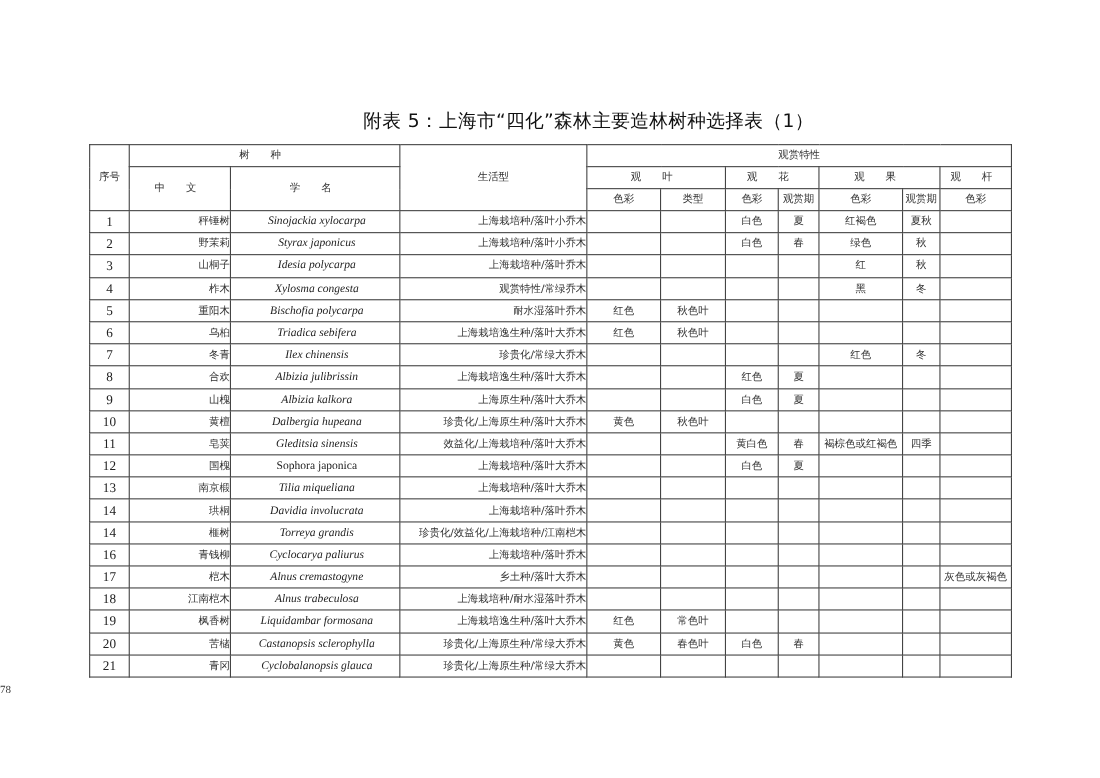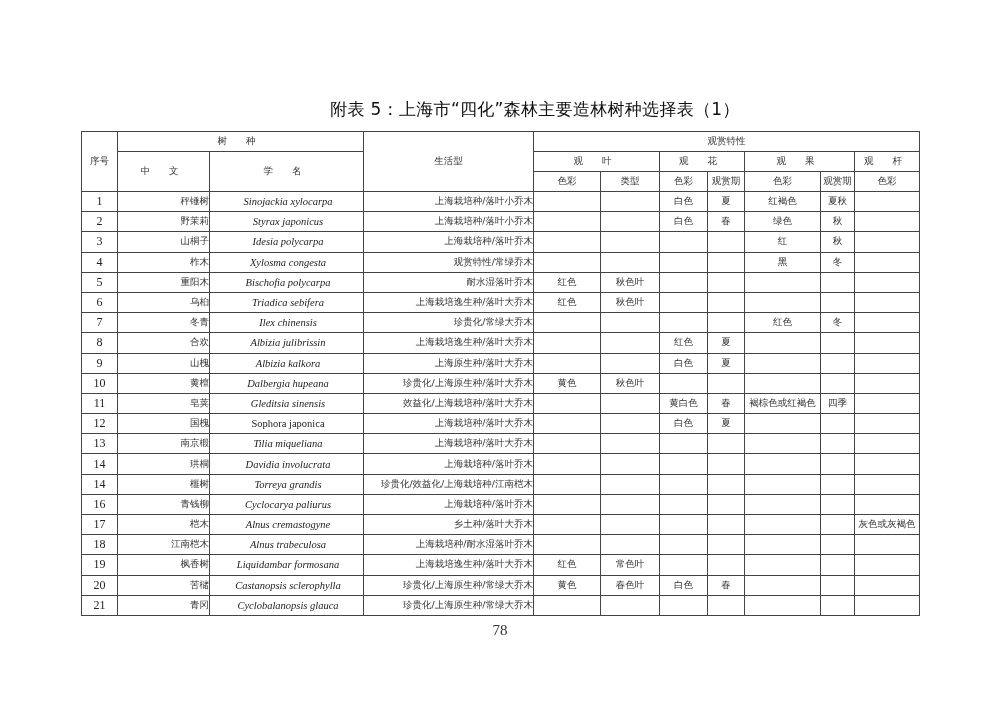--- a/index.html
+++ b/index.html
@@ -26,22 +26,22 @@
   }
   table.tbl tr.h { height: 20px; }
   table.tbl tr.r { height: 20.2px; }
   table.tbl td.num { font-family: "Liberation Serif", "DejaVu Serif", serif; font-size: 12px; color: #222; }
   table.tbl td.cn { text-align: right; padding-left: 3px; }
   table.tbl td.sci { text-align: center; padding-left: 3px; font-family: "Liberation Serif", "DejaVu Serif", serif; font-style: italic; font-size: 10.5px; color: #222; }
   table.tbl td.sci.upright { font-style: normal; margin-left: 39px; }
   table.tbl td.life { text-align: right; padding-left: 3px; }
   table.tbl th.spaced { letter-spacing: 8px; }
   .page-number {
-    position: absolute; left: 0; top: 622px; width: 1000px; text-align: center;
-    font-family: "Liberation Serif", "DejaVu Serif", serif; font-size: 15px; color: #333;
+    position: absolute; left: 0; top: 622px; width: 1000px; 
+    font-family: "Liberation Serif", "DejaVu Serif", serif; font-size: 10px; color: #333;
   }
 </style>
 </head>
 <body>
 
 <div class="title">附表 5：上海市“四化”森林主要造林树种选择表（1）</div>
 
 <table class="tbl">
   <colgroup>
     <col style="width:36px">

